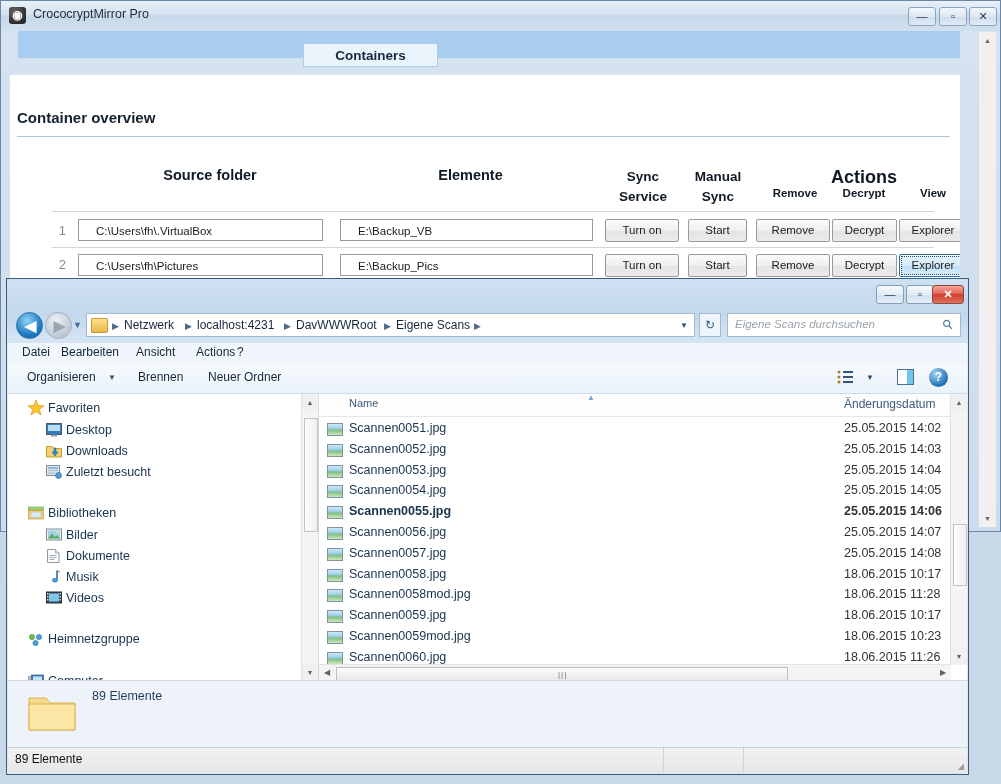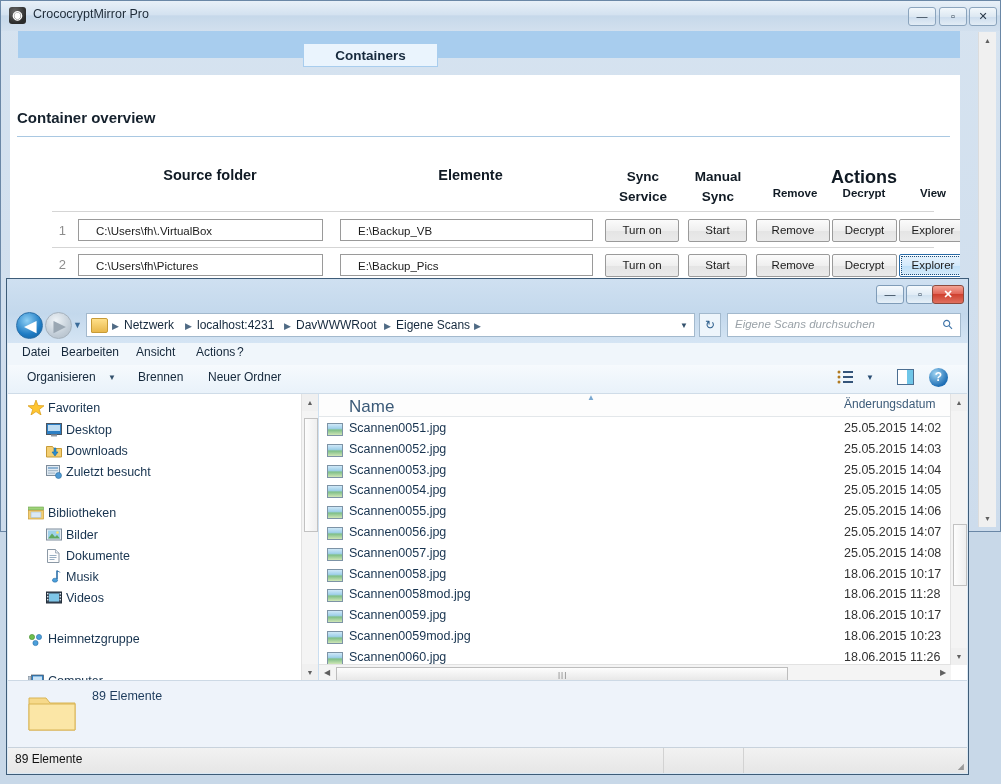--- a/index.html
+++ b/index.html
@@ -222,21 +222,21 @@
     position:absolute;left:2px;top:24px;width:12px;height:112px;
     background:linear-gradient(to right,#fdfdfd,#efefef);border:1px solid #c2c2c2;
   }
   #filepane{
     position:absolute;left:312px;top:115px;right:1px;bottom:93px;background:#fff;
   }
   #col-header{
     position:absolute;left:0;top:0;right:0;height:22px;
     background:#fdfdfd;border-bottom:1px solid #e3e7ea;
   }
-  #col-name{position:absolute;left:30px;top:3px;font-size:17px;color:#3b5a78;}
+  #col-name{position:absolute;left:30px;top:3px;font-size:11px;color:#3b5a78;}
   #col-date{position:absolute;left:525px;top:3px;font-size:12px;color:#3b5a78;}
   #col-sortmark{position:absolute;left:268px;top:-1px;font-size:8px;color:#7aa8d0;}
   .filerow{position:absolute;left:0;right:0;height:21px;}
   .fileico{
     position:absolute;left:8px;top:3px;width:16px;height:13px;
     border:1px solid #7d93a6;box-sizing:border-box;
     background:linear-gradient(to bottom,#cfe8f7 0%,#9fd0ea 40%,#7fbf88 55%,#cfe6b6 100%);
   }
   .filename{position:absolute;left:30px;top:1px;font-size:12.5px;color:#17334f;white-space:nowrap;}
   .filedate{position:absolute;left:525px;top:1px;font-size:12.5px;color:#333333;white-space:nowrap;}
@@ -562,21 +562,21 @@
         <div class="filerow" style="top: 67.6px;">
           <div class="fileico"></div>
           <div class="filename">Scannen0053.jpg</div>
           <div class="filedate">25.05.2015 14:04</div>
         </div>
         <div class="filerow" style="top: 88.4px;">
           <div class="fileico"></div>
           <div class="filename">Scannen0054.jpg</div>
           <div class="filedate">25.05.2015 14:05</div>
         </div>
-        <div class="filerow" style="top: 109.2px;">
+        <div class="filerow" style="top: 109.2px; font-weight: bold;">
           <div class="fileico"></div>
           <div class="filename">Scannen0055.jpg</div>
           <div class="filedate">25.05.2015 14:06</div>
         </div>
         <div class="filerow" style="top: 130px;">
           <div class="fileico"></div>
           <div class="filename">Scannen0056.jpg</div>
           <div class="filedate">25.05.2015 14:07</div>
         </div>
         <div class="filerow" style="top: 150.8px;">

